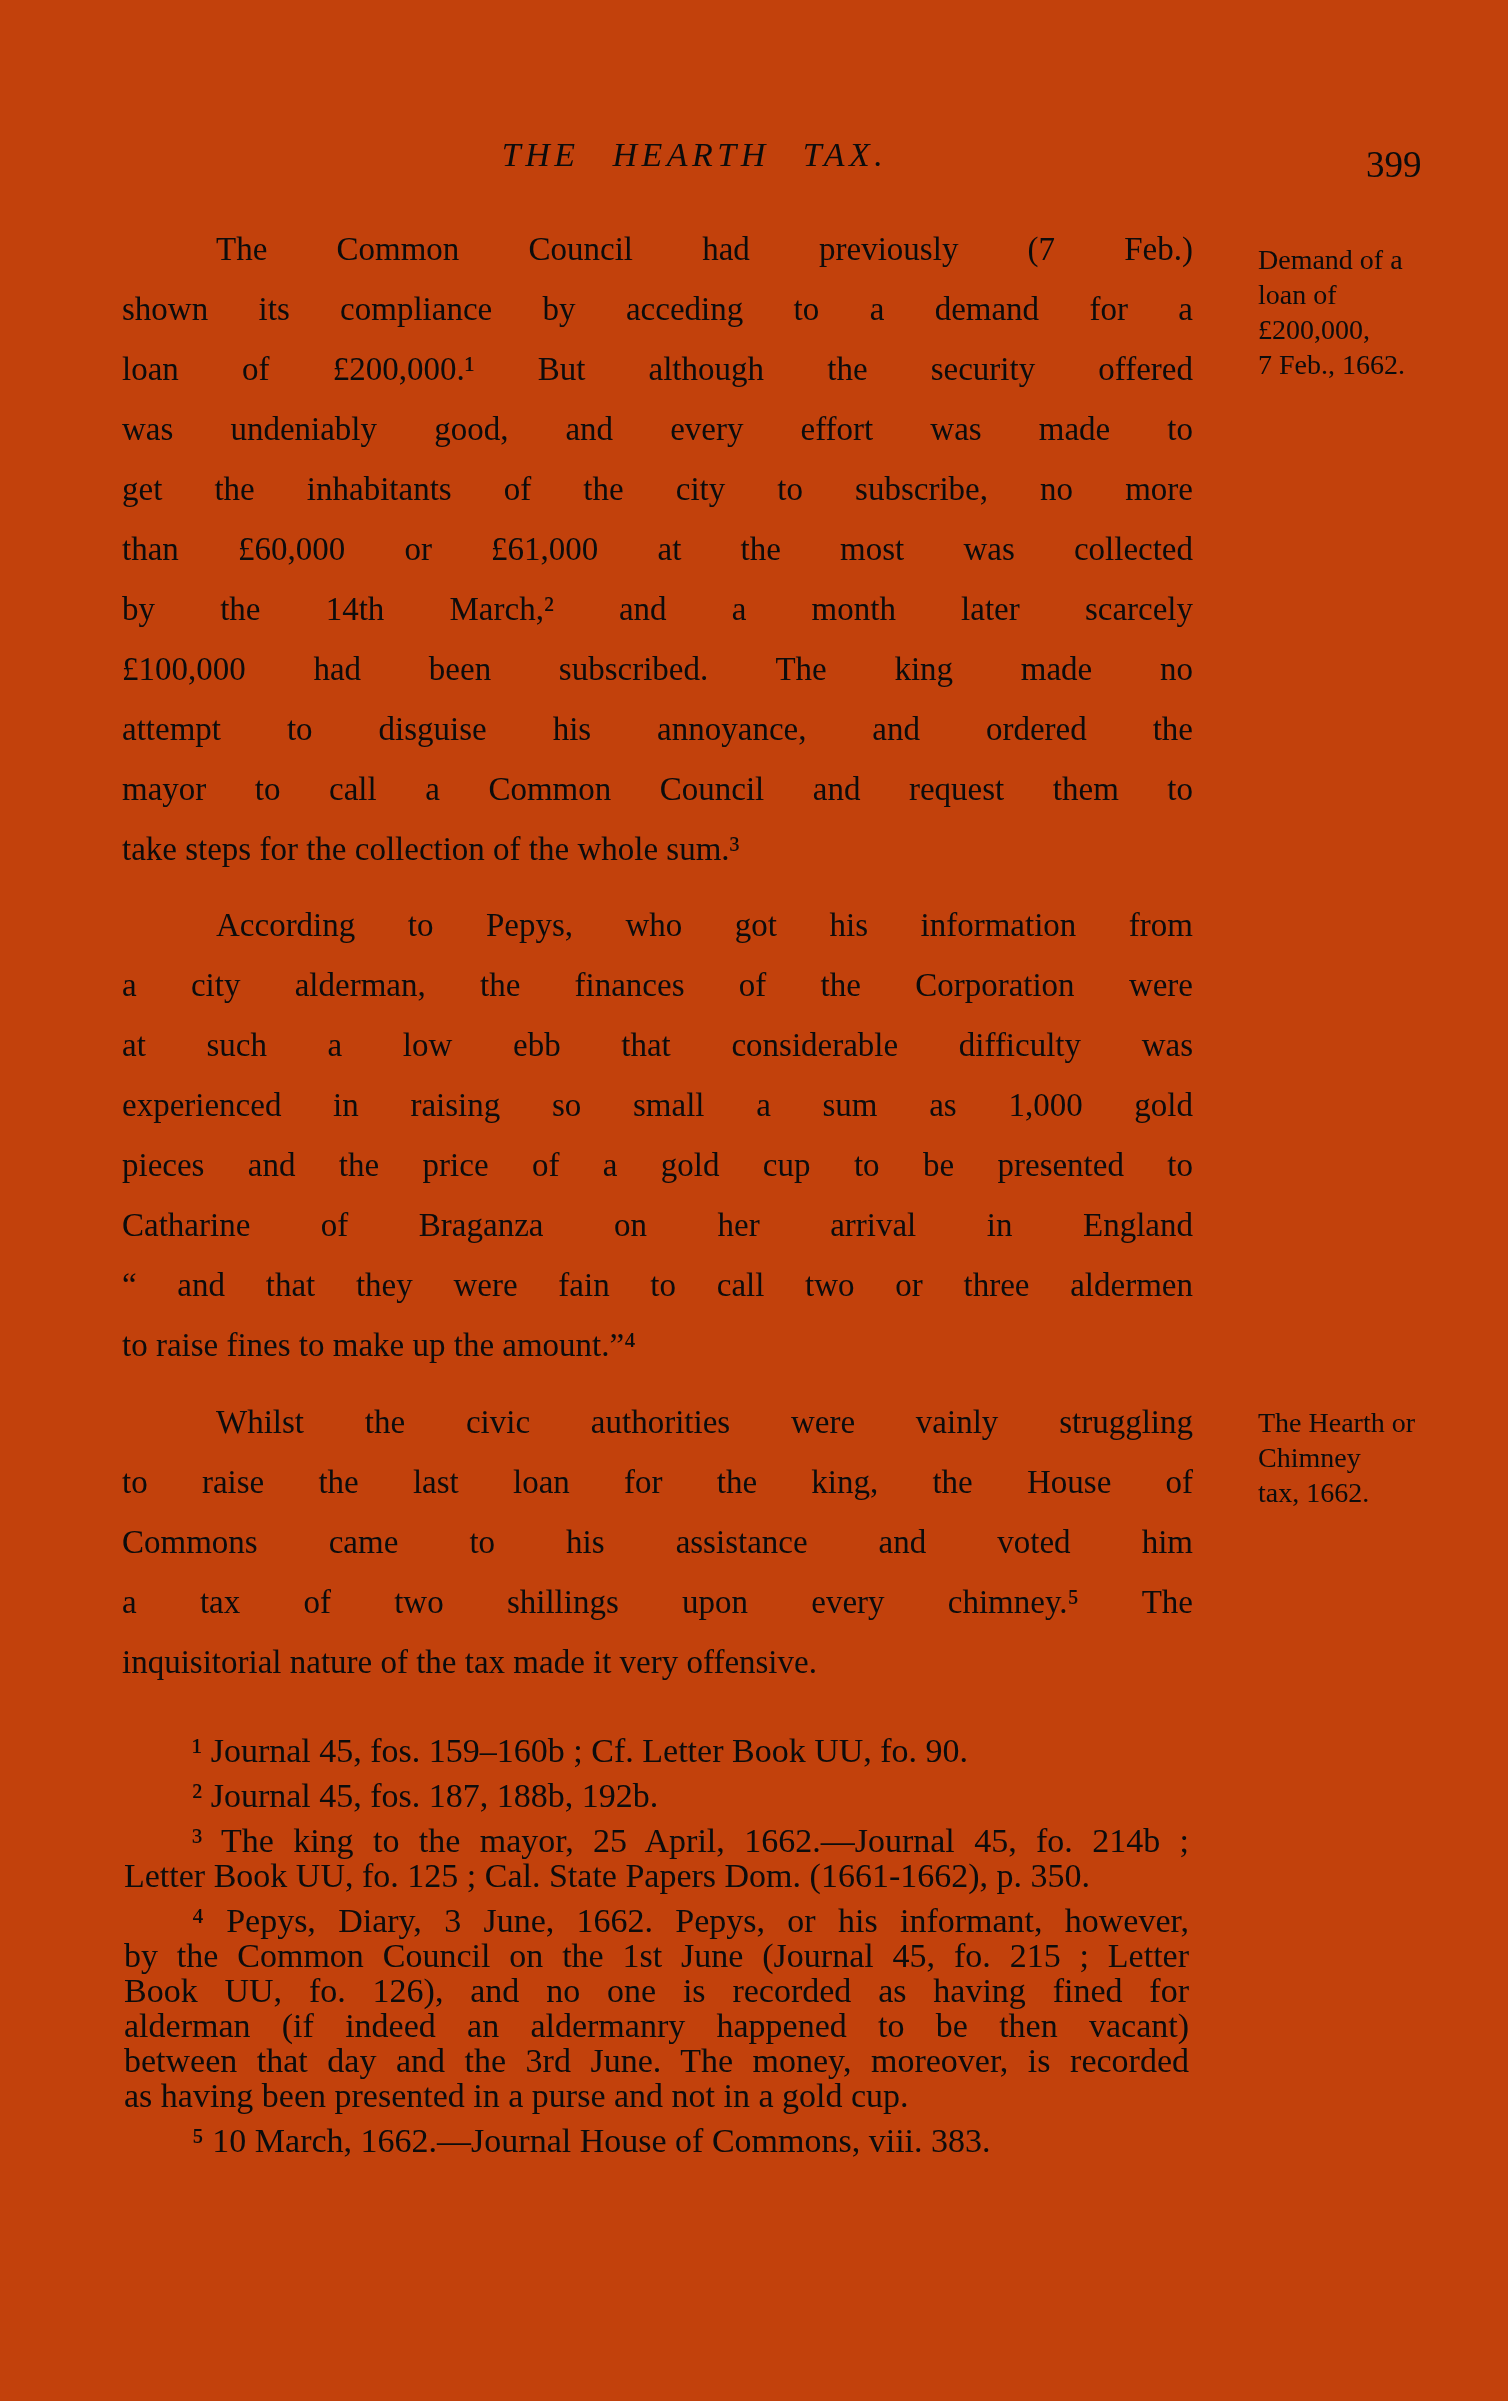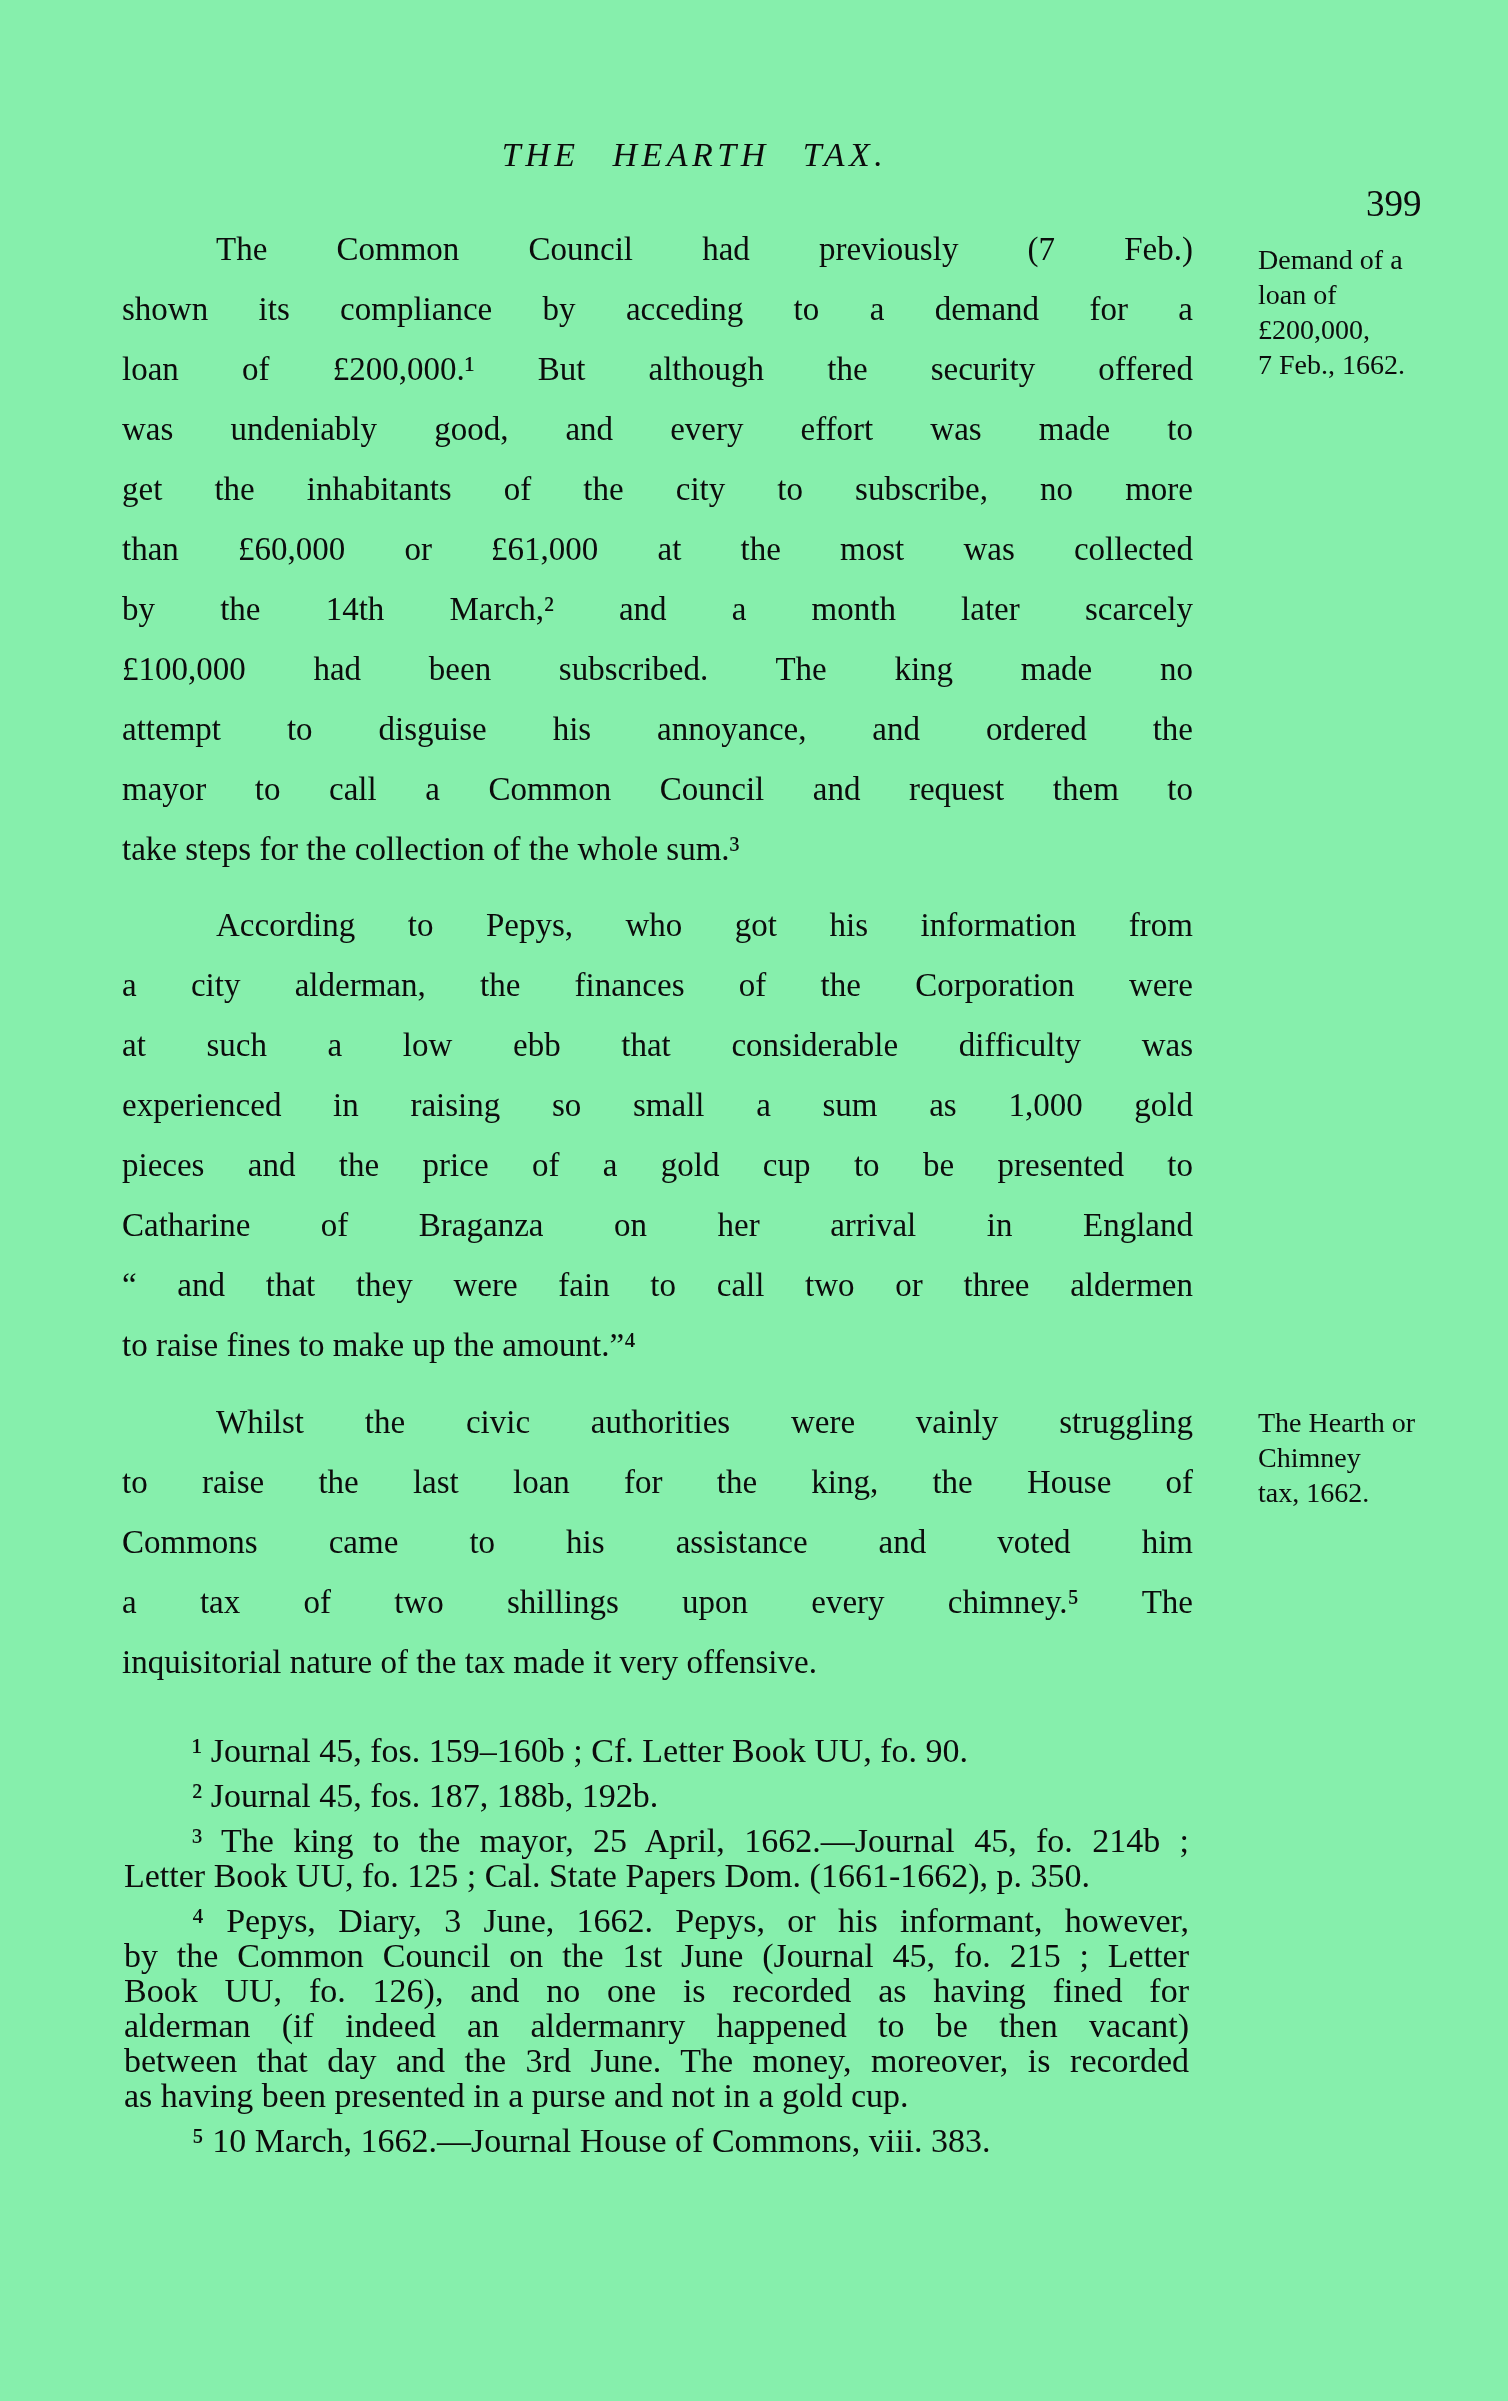--- a/index.html
+++ b/index.html
@@ -1,20 +1,20 @@
 <!DOCTYPE html>
 <html style="font-size:14.5px"><head>
 <meta charset="utf-8">
 <style>
   html, body { margin: 0; padding: 0; background: #e8e8e8; }
   .page {
     position: relative;
     width: 1508px;
     height: 2401px;
-    background: #86efac;
+    background: #c2410c;
     color: #0c0c0c;
     font-family: "Liberation Serif", "DejaVu Serif", serif;
     overflow: hidden;
   }
 
   
   .running-title {
     position: absolute;
     left: 309px; top: 136px; width: 771px;
     text-align: center;
@@ -22,21 +22,20 @@
     font-size: 34px;
     letter-spacing: 4.5px;
     word-spacing: 20px;
     white-space: nowrap;
   }
   .page-number {
     position: absolute;
     left: 1366px; top: 143px; width: 100px;
     font-size: 37px;
     text-align: left;
-    margin-top: 39px;
   }
 
   
   .para {
     position: absolute;
     left: 122px;
     width: 1071px;
     font-size: 33px;
   }
   .para .line {

